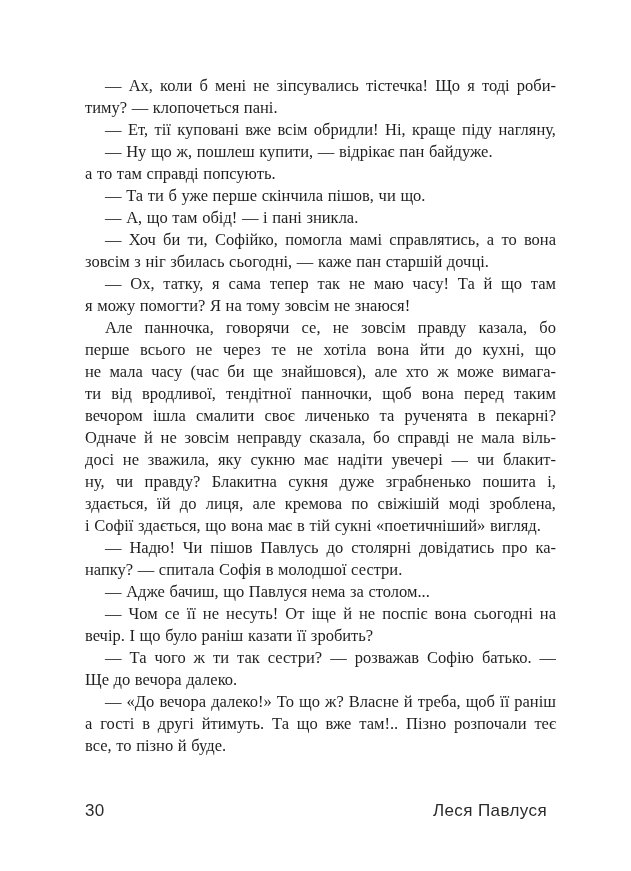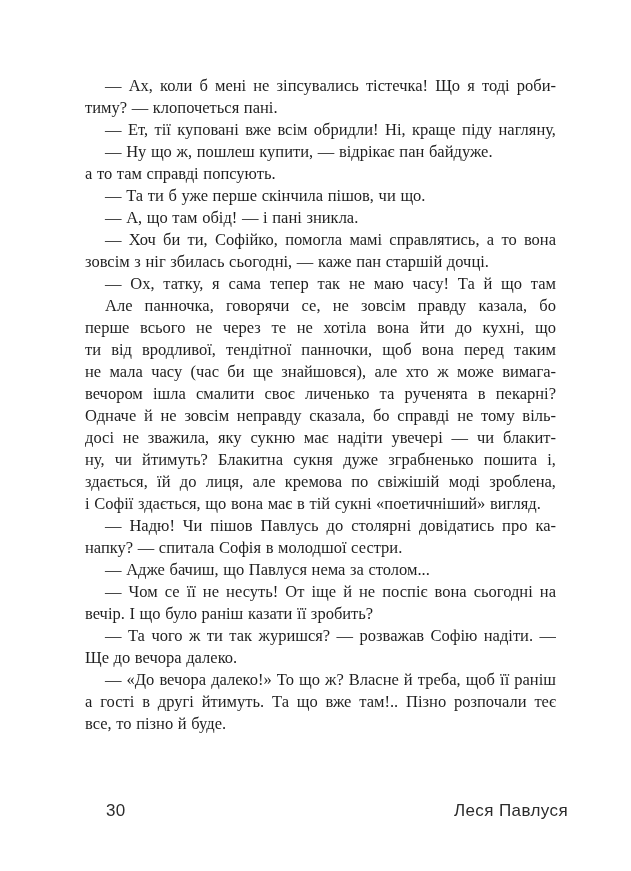--- a/index.html
+++ b/index.html
@@ -37,21 +37,21 @@
     word-spacing: 0.5px;
   }
   .line.last {
     text-align-last: left;
   }
   .line.first {
     text-indent: 20px;
   }
   .footer {
     position: absolute;
-    left: 95px;
+    left: 74px;
     top: 800px;
     width: 473px;
     display: flex;
     justify-content: space-between;
     align-items: baseline;
     font-family: "Liberation Sans", "DejaVu Sans", sans-serif;
     font-size: 17px;
     line-height: 22px;
     color: #2b2b2b;
     letter-spacing: 0.4px;
@@ -70,36 +70,37 @@
   <div class="line first">— Ах, коли б мені не зіпсувались тістечка! Що я тоді роби-</div>
       <div class="line last">тиму? — клопочеться пані.</div>
       <div class="line first">— Ет, тії куповані вже всім обридли! Ні, краще піду нагляну,</div>
       <div class="line first last">— Ну що ж, пошлеш купити, — відрікає пан байдуже.</div>
       <div class="line last">а то там справді попсують.</div>
       <div class="line first last">— Та ти б уже перше скінчила пішов, чи що.</div>
       <div class="line first last">— А, що там обід! — і пані зникла.</div>
       <div class="line first">— Хоч би ти, Софійко, помогла мамі справлятись, а то вона</div>
       <div class="line last">зовсім з ніг збилась сьогодні, — каже пан старшій дочці.</div>
       <div class="line first">— Ох, татку, я сама тепер так не маю часу! Та й що там</div>
+      <div class="line last">я можу помогти? Я на тому зовсім не знаюся!</div>
       <div class="line first">Але панночка, говорячи се, не зовсім правду казала, бо</div>
       <div class="line">перше всього не через те не хотіла вона йти до кухні, що</div>
+      <div class="line">не мала часу (час би ще знайшовся), але хто ж може вимага-</div>
       <div class="line">ти від вродливої, тендітної панночки, щоб вона перед таким</div>
-      <div class="line">не мала часу (час би ще знайшовся), але хто ж може вимага-</div>
       <div class="line">вечором ішла смалити своє личенько та рученята в пекарні?</div>
-      <div class="line">Одначе й не зовсім неправду сказала, бо справді не тому віль-</div>
+      <div class="line">Одначе й не зовсім неправду сказала, бо справді не мала віль-</div>
       <div class="line">досі не зважила, яку сукню має надіти увечері — чи блакит-</div>
-      <div class="line">ну, чи йтимуть? Блакитна сукня дуже зграбненько пошита і,</div>
+      <div class="line">ну, чи правду? Блакитна сукня дуже зграбненько пошита і,</div>
       <div class="line">здається, їй до лиця, але кремова по свіжішій моді зроблена,</div>
       <div class="line last">і Софії здається, що вона має в тій сукні «поетичніший» вигляд.</div>
       <div class="line first">— Надю! Чи пішов Павлусь до столярні довідатись про ка-</div>
       <div class="line last">напку? — спитала Софія в молодшої сестри.</div>
       <div class="line first last">— Адже бачиш, що Павлуся нема за столом...</div>
       <div class="line first">— Чом се її не несуть! От іще й не поспіє вона сьогодні на</div>
       <div class="line last">вечір. І що було раніш казати її зробить?</div>
-      <div class="line first">— Та чого ж ти так журишся? — розважав Софію надіти. —</div>
+      <div class="line first">— Та чого ж ти так сестри? — розважав Софію батько. —</div>
       <div class="line last">Ще до вечора далеко.</div>
       <div class="line first">— «До вечора далеко!» То що ж? Власне й треба, щоб її раніш</div>
       <div class="line">а гості в другі йтимуть. Та що вже там!.. Пізно розпочали теє</div>
       <div class="line last">все, то пізно й буде.</div>
     </div>
 
   <div class="footer">
     <span class="page-number">30</span>
     <span class="running-title">Леся Павлуся</span>
   </div>

